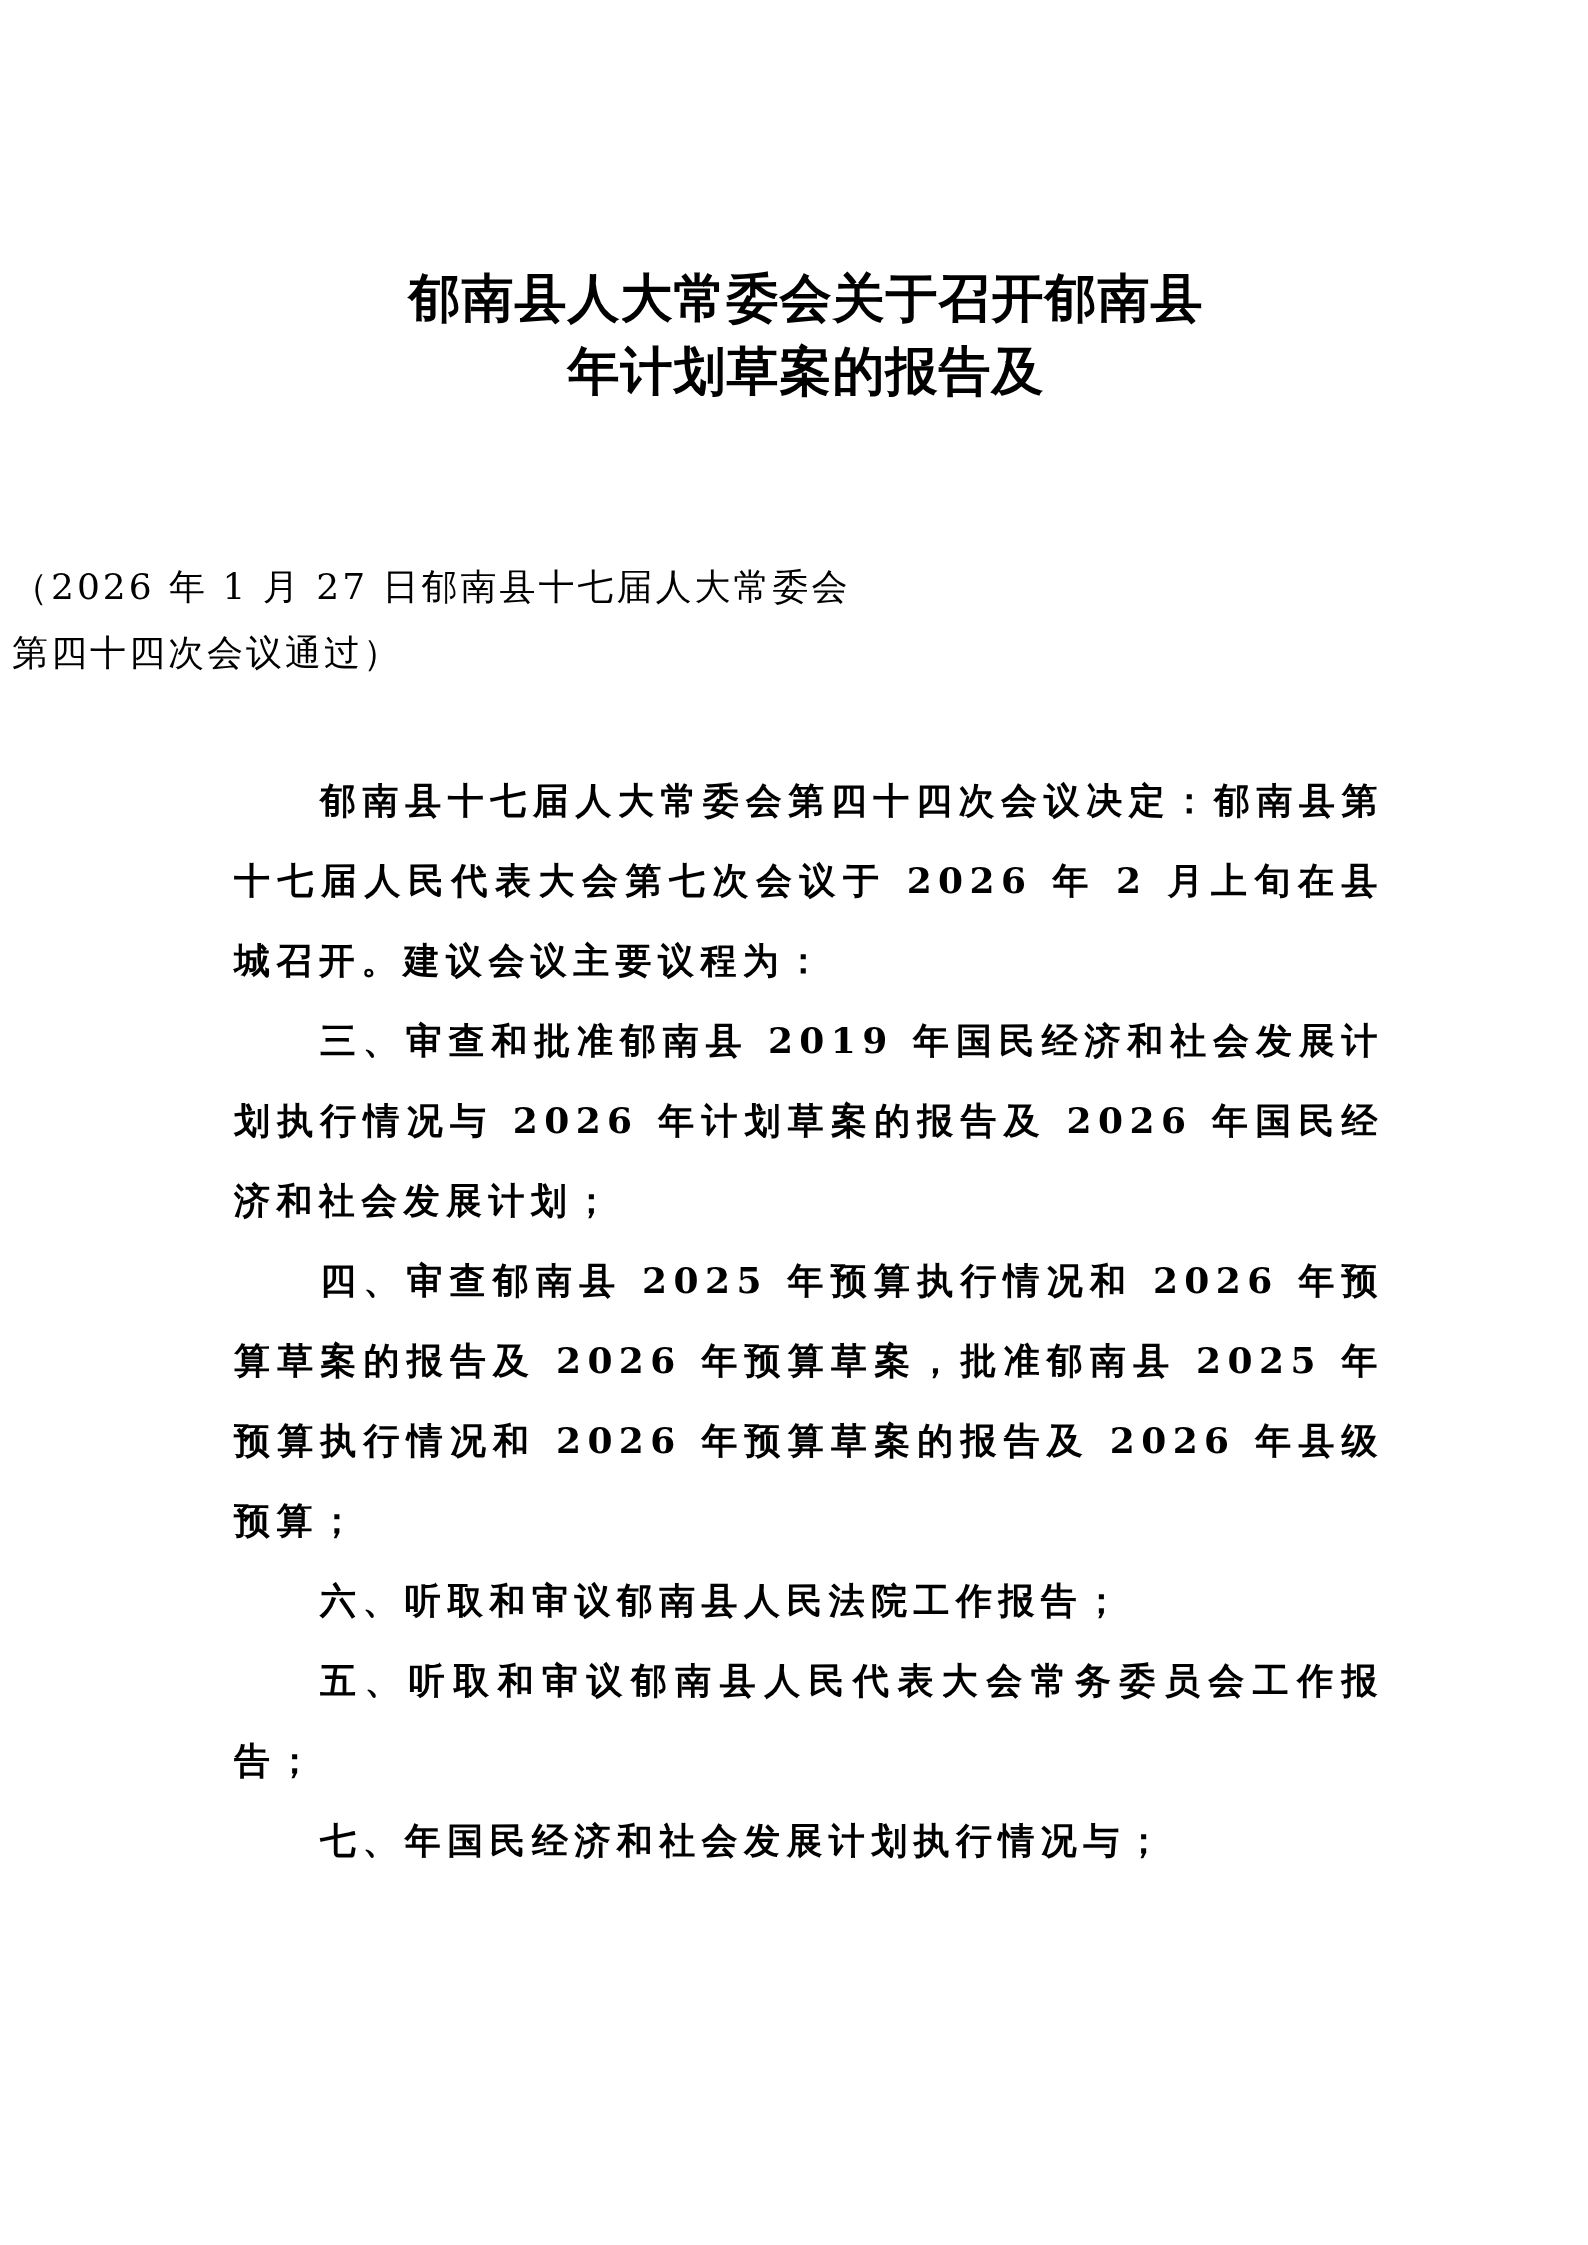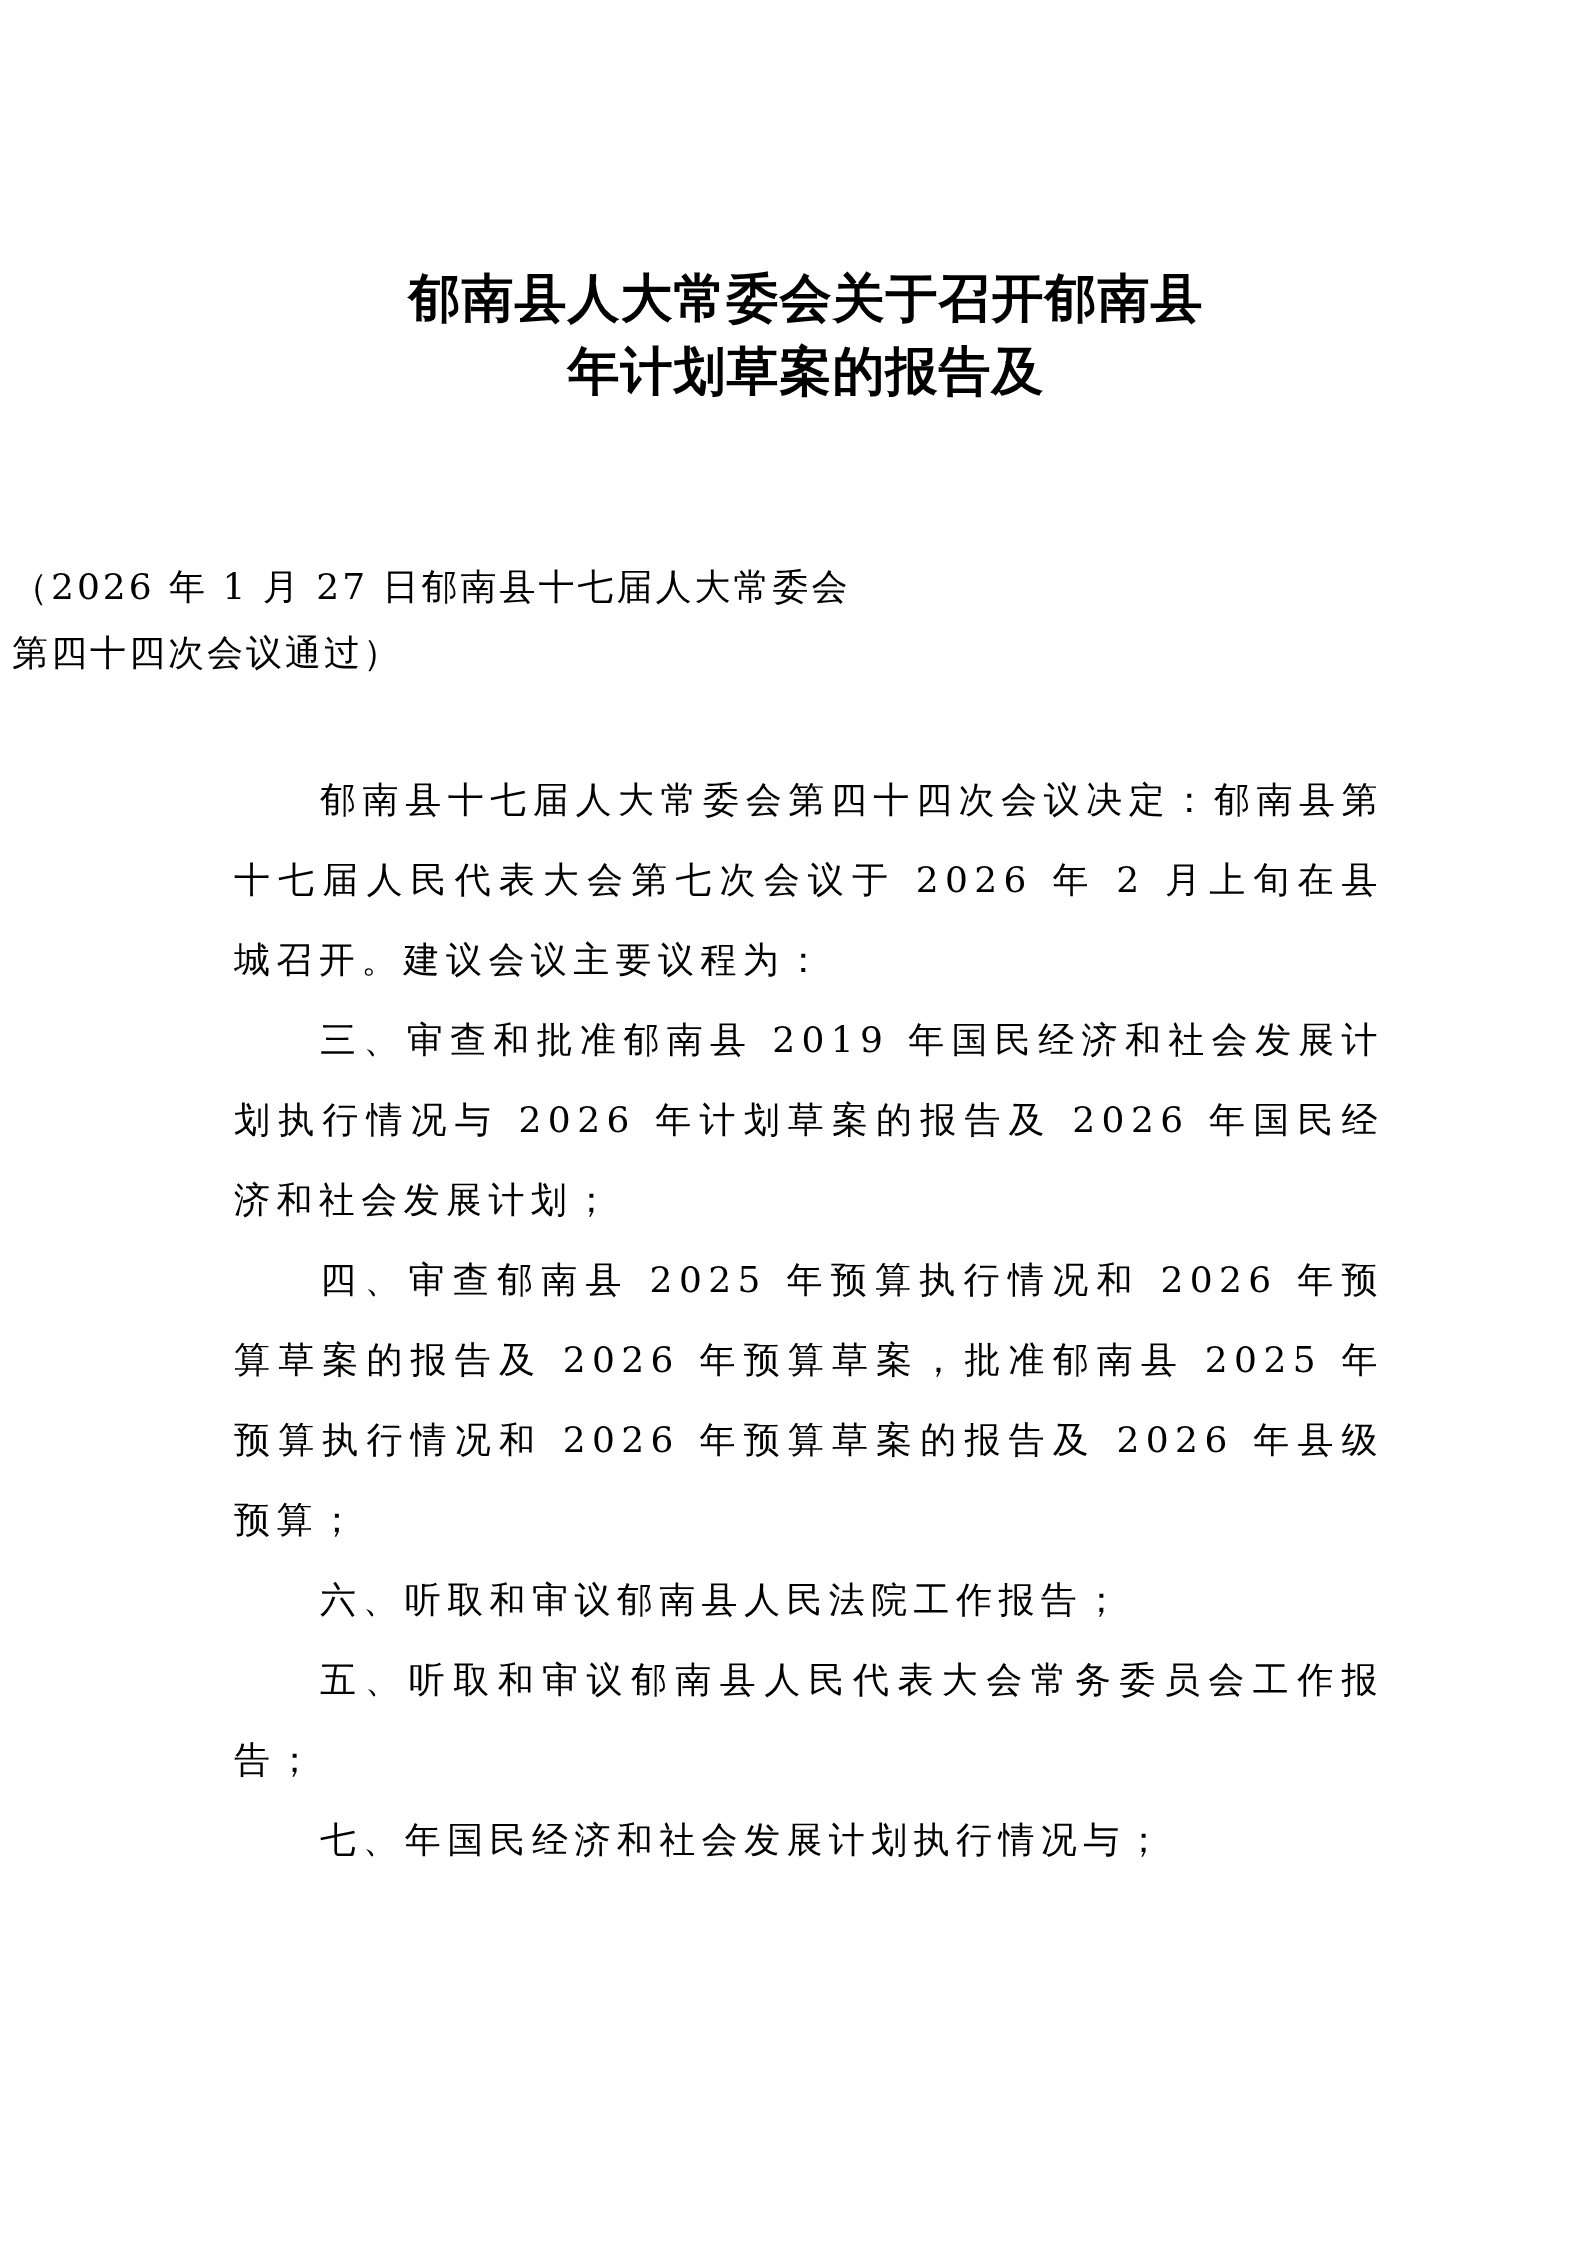--- a/index.html
+++ b/index.html
@@ -49,20 +49,21 @@
     .body {
       position: absolute;
       left: 222px;
       top: 760px;
       width: 1150px;
       font-family: "DejaVu Serif", serif;
       font-size: 36px;
       line-height: 80px;
       letter-spacing: 6.4px;
       text-align: justify;
+      font-weight: bold;
     }
     .para {
       margin: 0;
       text-indent: 86px;
     }
   </style>
 </head>
 <body>
 
 <div class="page">

